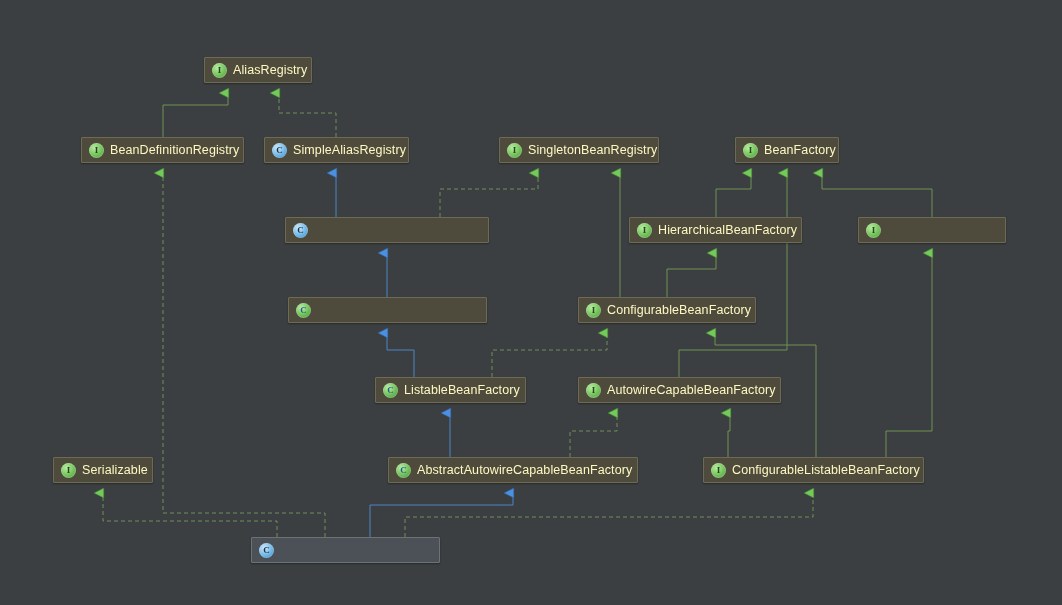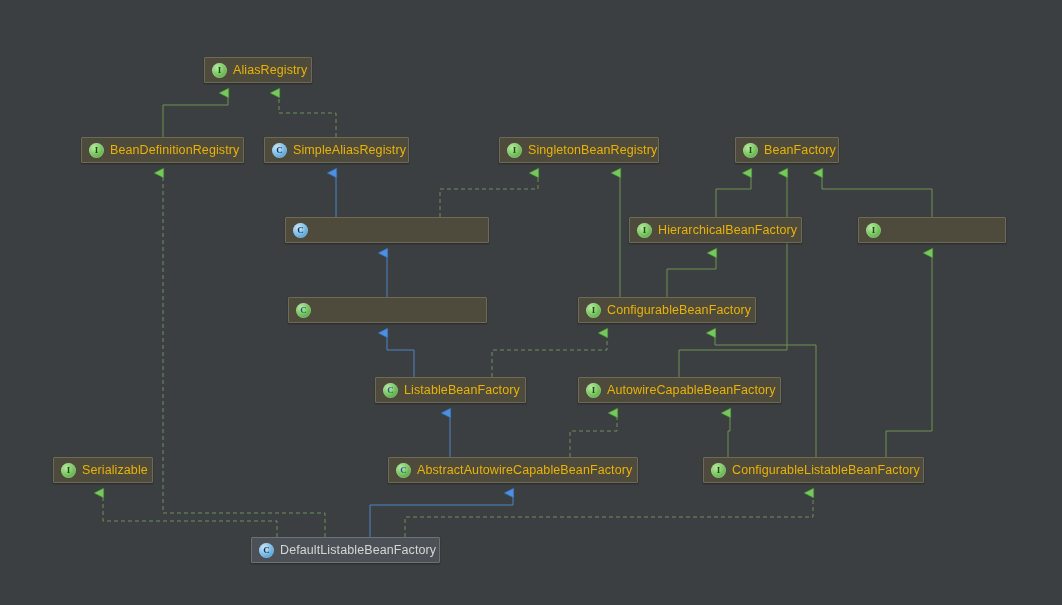--- a/index.html
+++ b/index.html
@@ -33,21 +33,21 @@
     background: #4e4a3c;
     border-radius: 1px;
     white-space: nowrap;
     box-shadow: 0 1px 2px rgba(0,0,0,0.35);
   }
   .node.selected {
     background: #4b5156;
     border: 1px solid #6d7276;
   }
   .node-label {
-    color: #eab308;
+    color: #fef9c3;
     font-size: 12.5px;
     letter-spacing: 0.1px;
     line-height: 24px;
   }
   .node.selected .node-label {
     color: #d6d6d2;
   }
   .type-icon {
     width: 15px;
     height: 15px;
@@ -207,16 +207,15 @@
     <span class="node-label">AbstractAutowireCapableBeanFactory</span>
   </div>
 
   <div class="node" style="left: 703px; top: 457px; width: 221px;">
     <span class="type-icon icon-interface">I</span>
     <span class="node-label">ConfigurableListableBeanFactory</span>
   </div>
 
   <div class="node selected" style="left: 251px; top: 537px; width: 189px;">
     <span class="type-icon icon-class">C</span>
-    <span class="node-label">DefaultListableBeanFactory</span>
   </div>
 
 </div>
 
 </body></html>

